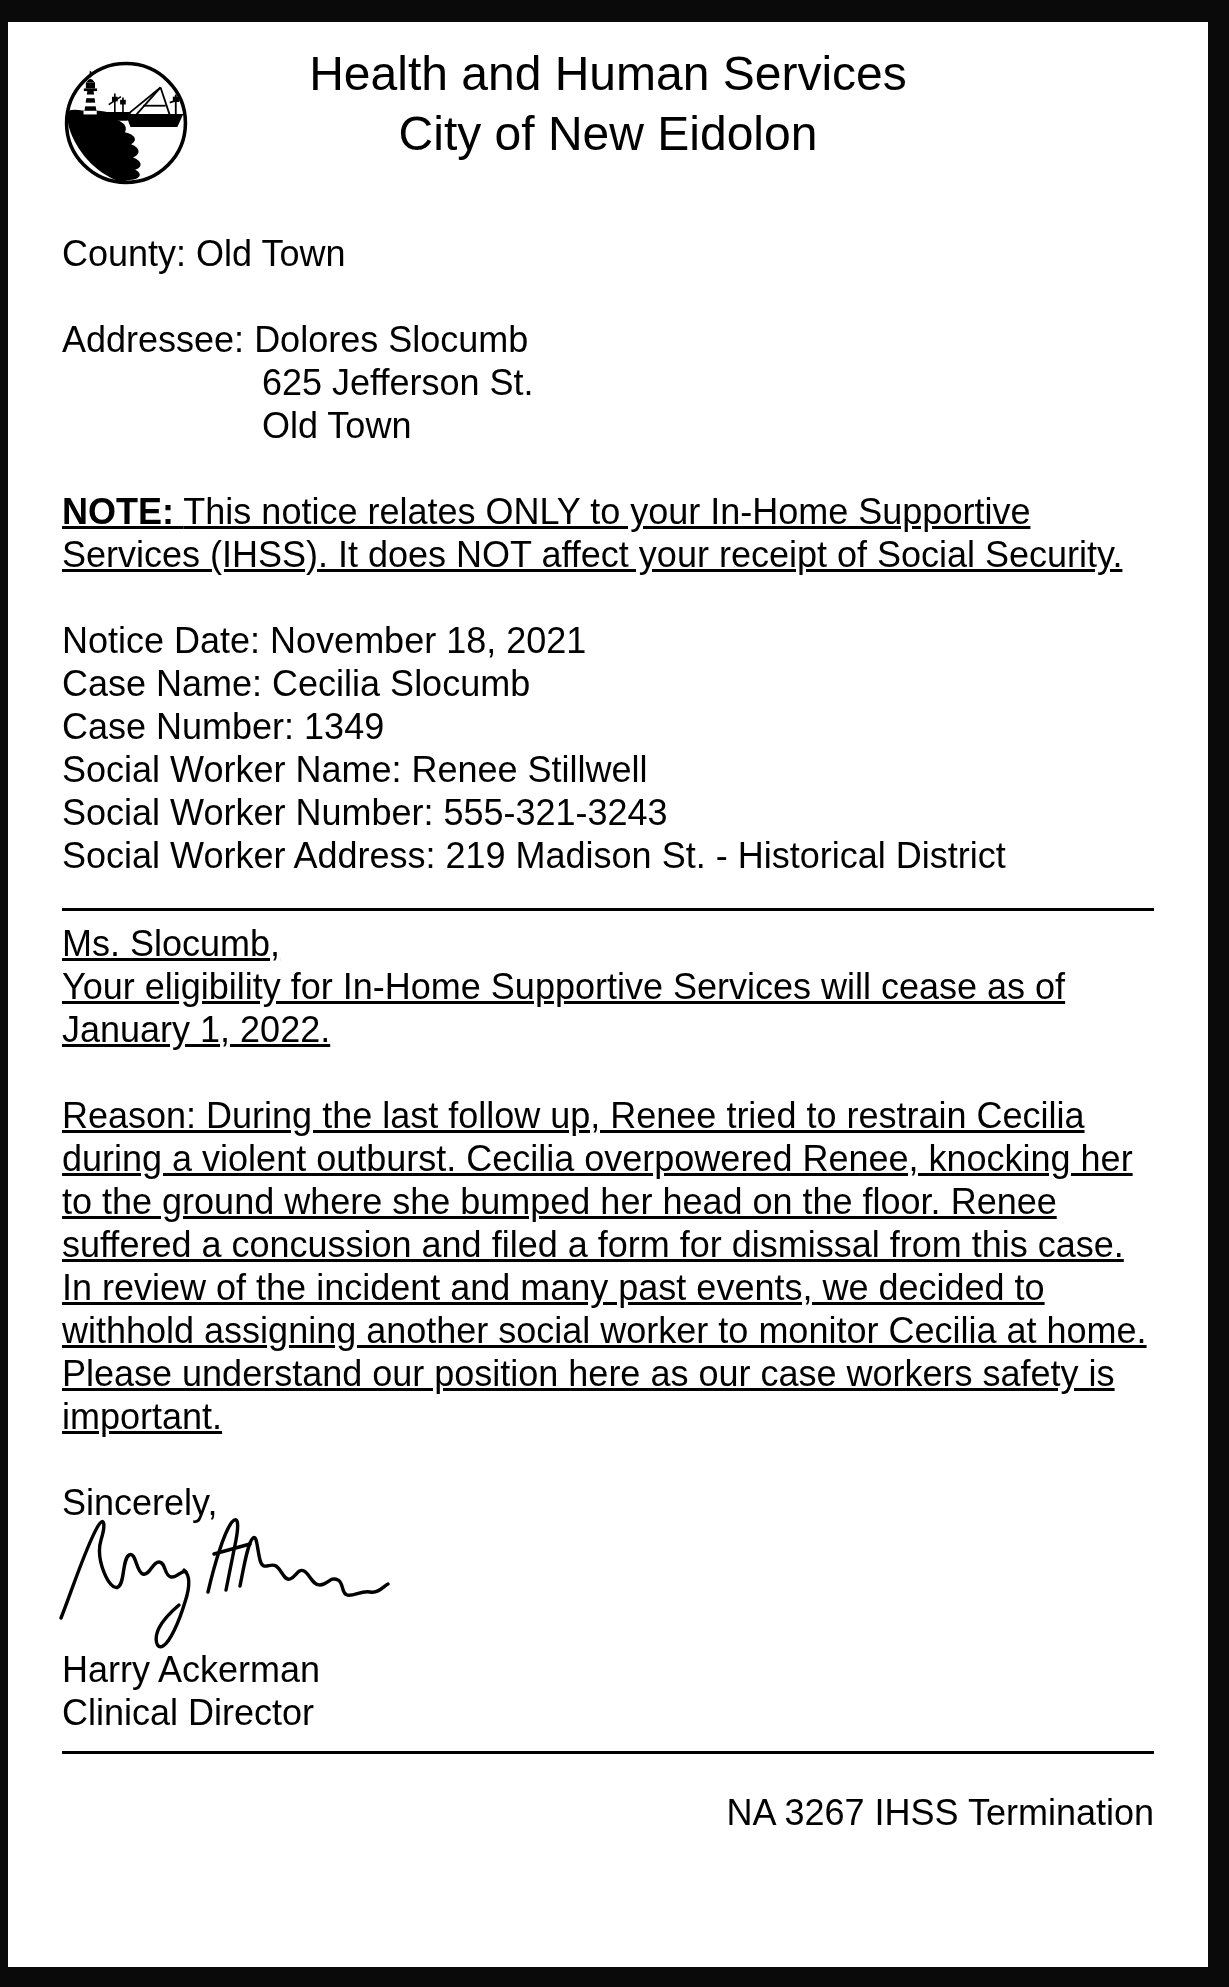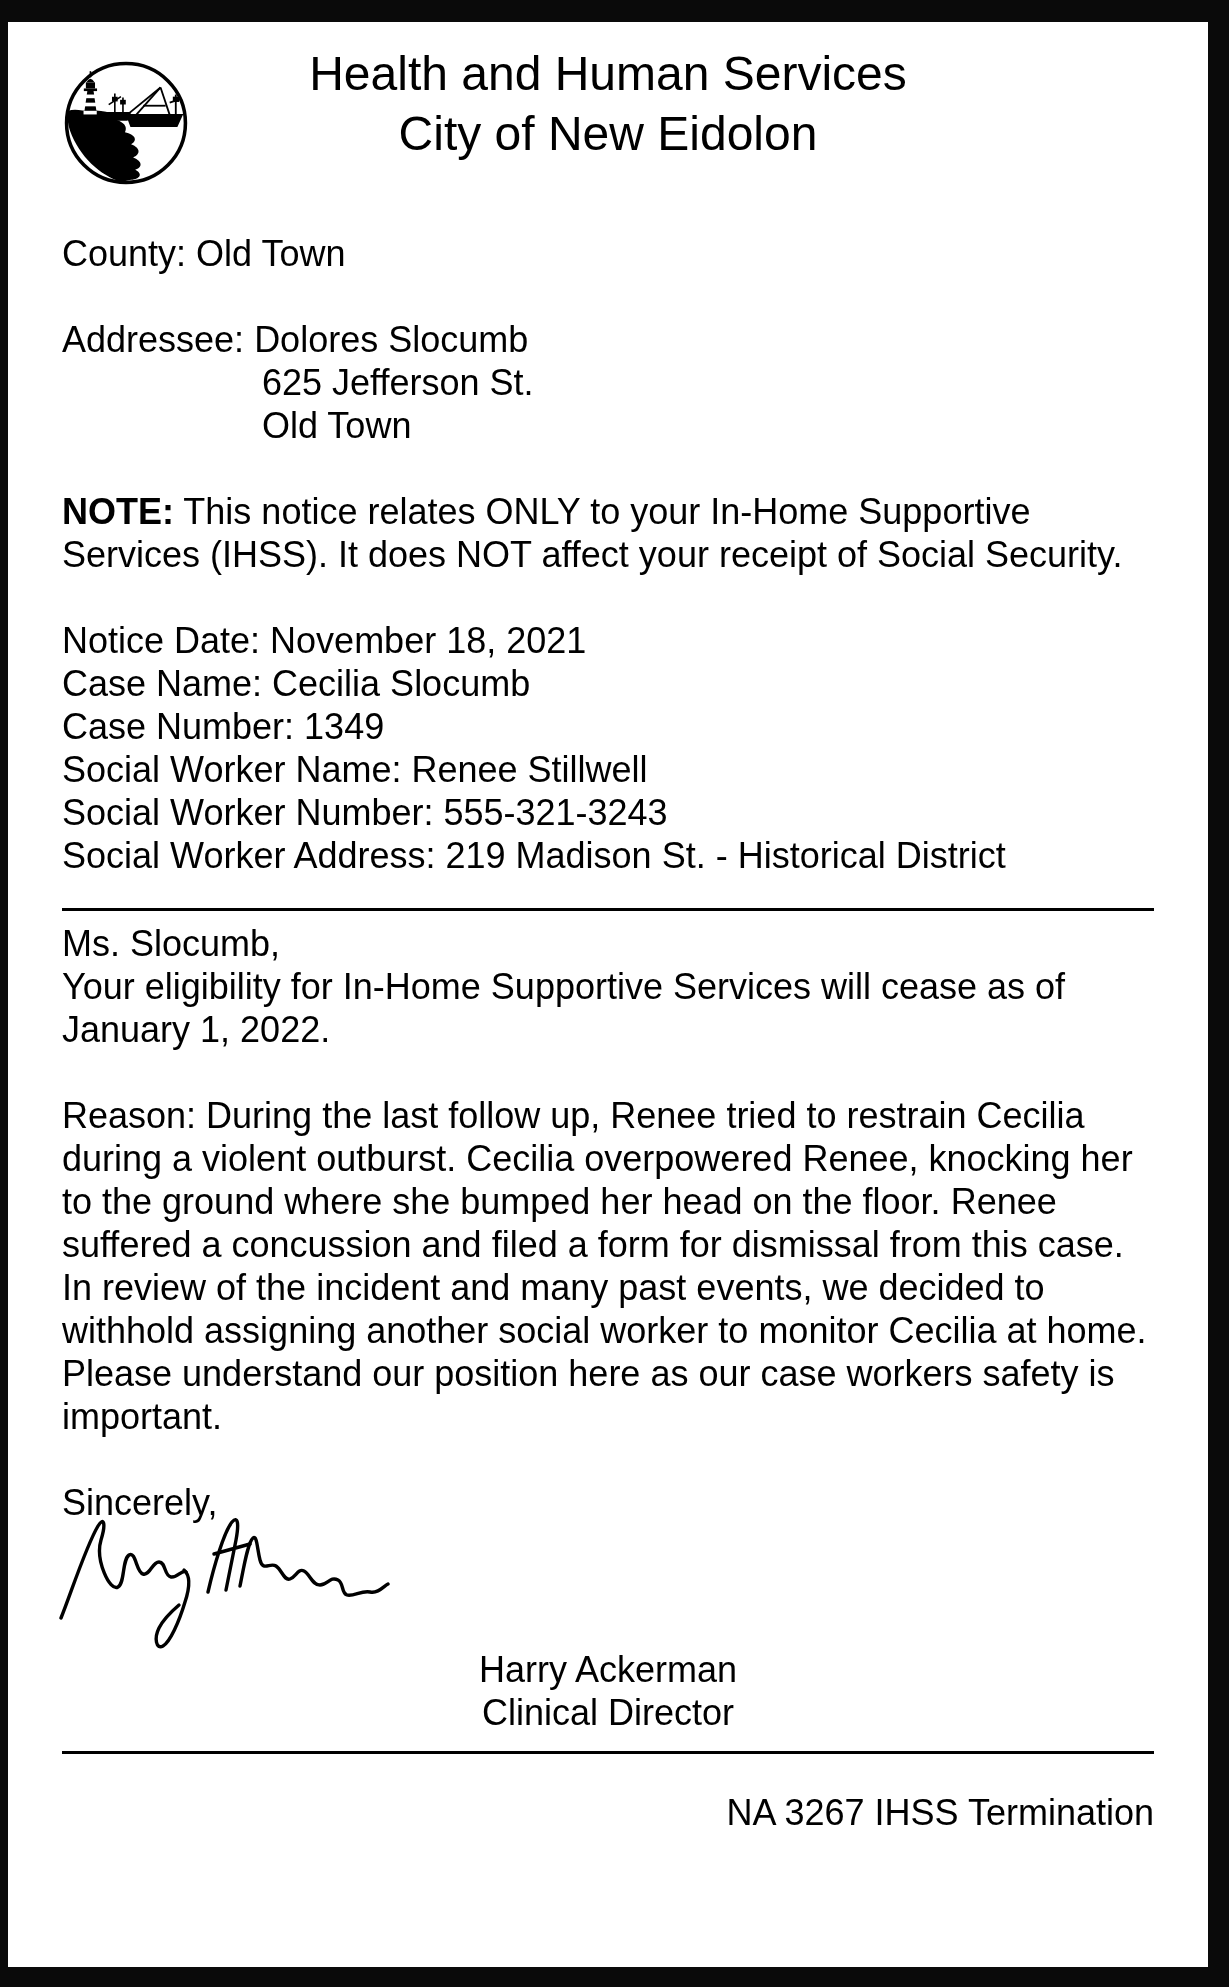--- a/index.html
+++ b/index.html
@@ -17,27 +17,27 @@
     color:#000000;
     font-family:"Liberation Sans","DejaVu Sans",sans-serif;
     font-size:36px;
     line-height:43px;
   }
   .hdr{position:relative;height:206px;}
   .logo{position:absolute;left:0;top:38px;width:128px;height:128px;}
   .org{padding-top:22px;text-align:center;font-size:48px;line-height:60px;}
   p,.block{margin:4px 0 43px 0;}
   .tight{margin-bottom:0;}
-  .pre{white-space:pre-line;}
+  .pre{white-space:pre-line;text-decoration:underline;}
   .indent{padding-left:200px;}
   .rule{border:none;border-top:3px solid #000;margin:0;height:0;}
   .rule1{margin-top:31px;margin-bottom:11px;}
   .rule2{margin-top:17px;margin-bottom:0;}
   .signature{display:block;margin:-10px 0 0 -4px;width:336px;height:142px;}
-  .signer{margin:-8px 0 0 0;text-align:center;}
+  .signer{margin:-8px 0 0 0;}
   .footer{margin:37px 0 0 0;text-align:right;}
   b{font-weight:bold;}
 </style>
 </head>
 <body>
 
 <div class="paper">
 
   <header class="hdr">
     <svg class="logo" viewBox="0 0 126 126" aria-hidden="true">

